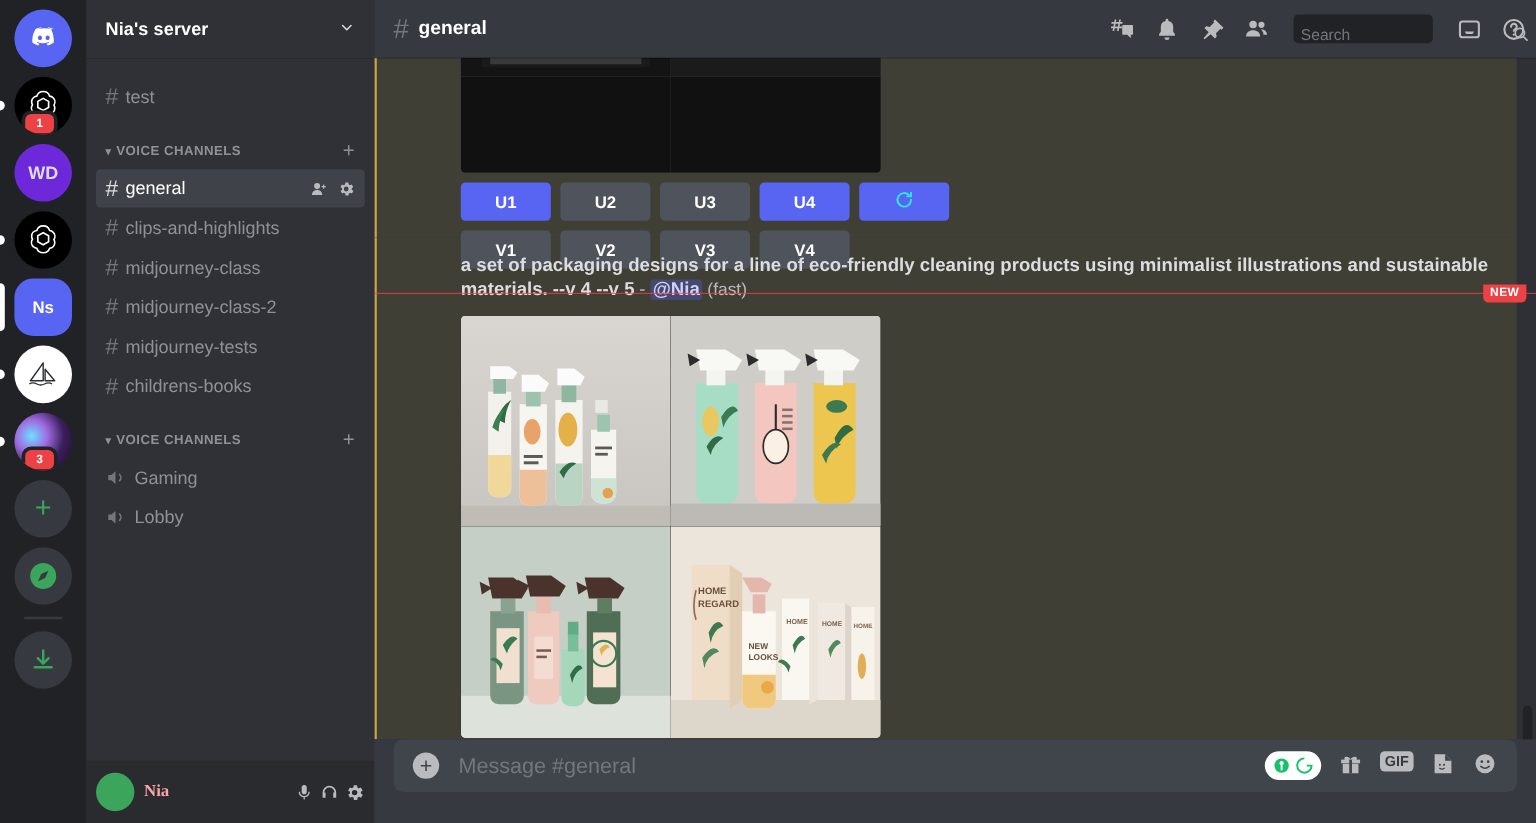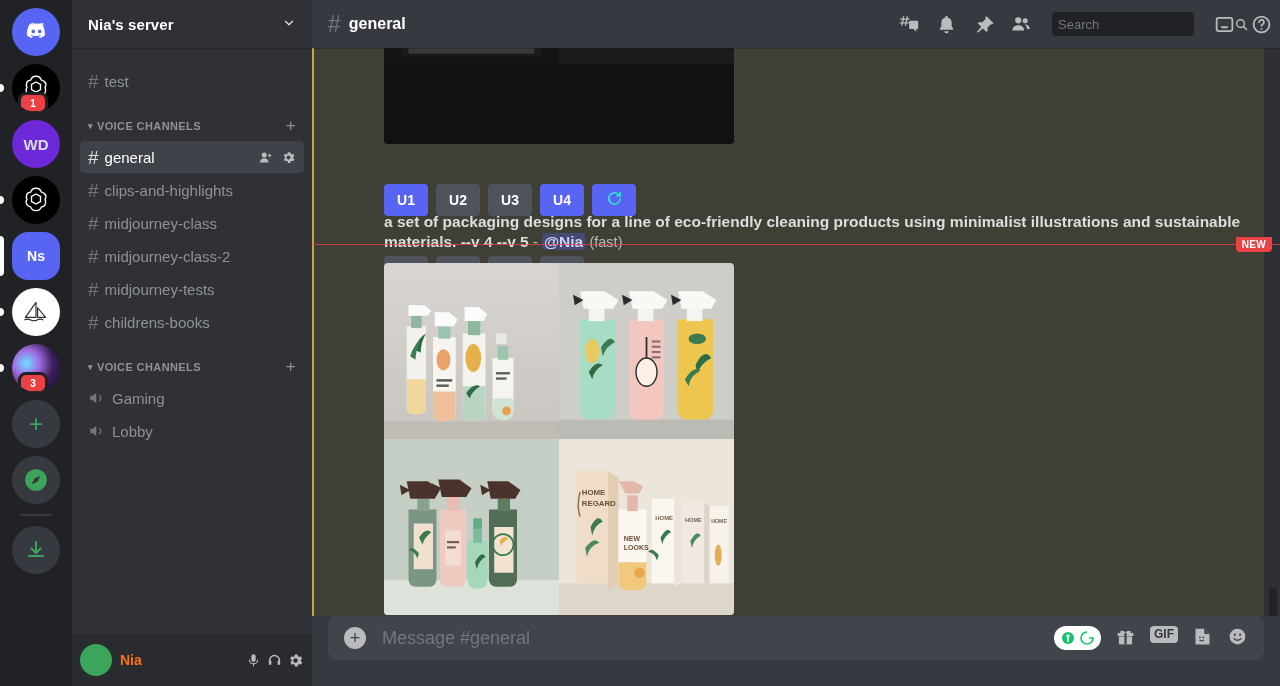--- a/index.html
+++ b/index.html
@@ -91,37 +91,37 @@
   .cat .cat-plus { margin-left: auto; font-size: 17px; font-weight: 300; padding-right: 8px; }
   .vc-icon { margin-right: 6px; display: inline-flex; }
 
   
   .user-panel {
     position: absolute; left: 0; bottom: 0; width: 240px; height: 52px;
     background: #292b2f; display: flex; align-items: center; padding: 0 8px;
     gap: 8px;
   }
   .avatar-sm { width: 32px; height: 32px; border-radius: 50%; background: #3ba55c; flex:0 0 32px; }
-  .uname { color: #f97316; font-size: 14px; font-weight: 600; }
+  .uname { color: #fca5a5; font-size: 14px; font-weight: 600; font-family: Liberation Serif, serif; }
   .upanel-icons { margin-left: auto; display: flex; gap: 4px; color: #b9bbbe; }
 
   
   .main { flex: 1; height: 686px; display: flex; flex-direction: column; background: #36393f; position: relative; min-width: 0;}
   .chat-header {
     height: 48px; flex: 0 0 48px; display: flex; align-items: center;
     padding: 0 8px 0 16px;
     box-shadow: 0 1px 0 rgba(4,4,5,0.2);
     background: #36393f; z-index: 4;
   }
   .chan-title-hash { color: #72767d; font-size: 23px; font-weight: 400; margin-right: 8px; line-height: 1;}
   .chan-title { color: #fff; font-size: 16px; font-weight: bold; }
   .header-icons { margin-left: auto; display: flex; align-items: center; gap: 16px; color: #b9bbbe; }
   .search-box {
-    width: 142px; height: 24px; background: #202225; border-radius: 4px;
-    display: flex; align-items: center; padding: 0 6px; margin: 0 4px;
+    width: 116px; height: 24px; background: #202225; border-radius: 4px;
+    display: flex; align-items: flex-end; padding: 0 6px; margin: 0 4px;
   }
   .search-box input {
     flex: 1; background: transparent; border: none; outline: none;
     color: #dcddde; font-size: 13px; font-family: "Liberation Sans", sans-serif;
   }
   .search-box input::placeholder { color: #72767d; }
 
   
   .msgs {
     flex: 1; position: relative; overflow: hidden; background: #36393f;
@@ -151,24 +151,24 @@
   .mention {
     background: rgba(88,101,242,0.32); color: #cdd2fb; border-radius: 3px;
     padding: 0 2px; font-weight: bold;
   }
   .muted-suffix { color: #b9bbbe; font-weight: normal; font-size: 14.5px; }
   .dash { color: #b9bbbe; font-weight: normal; }
 
   
   .btn-row { display: flex; gap: 8px; }
   .mjbtn {
-    width: 44px; height: 32px; border-radius: 4px; background: #4f545c;
+    width: 75px; height: 32px; border-radius: 4px; background: #4f545c;
     color: #fff; font-size: 14px; font-weight: 600;
     display: flex; align-items: center; justify-content: center;
-    cursor: pointer; border: none; font-family: "Liberation Sans", sans-serif; margin-top: 32px;
+    cursor: pointer; border: none; font-family: "Liberation Sans", sans-serif;
   }
   .mjbtn.primary { background: #5865f2; }
   .mjbtn.refresh { background: #5865f2; }
 
   
   .grid {
     width: 350px; border-radius: 4px; overflow: hidden;
     display: grid; grid-template-columns: 1fr 1fr; grid-template-rows: 1fr 1fr;
     background: #2b2d31;
   }

